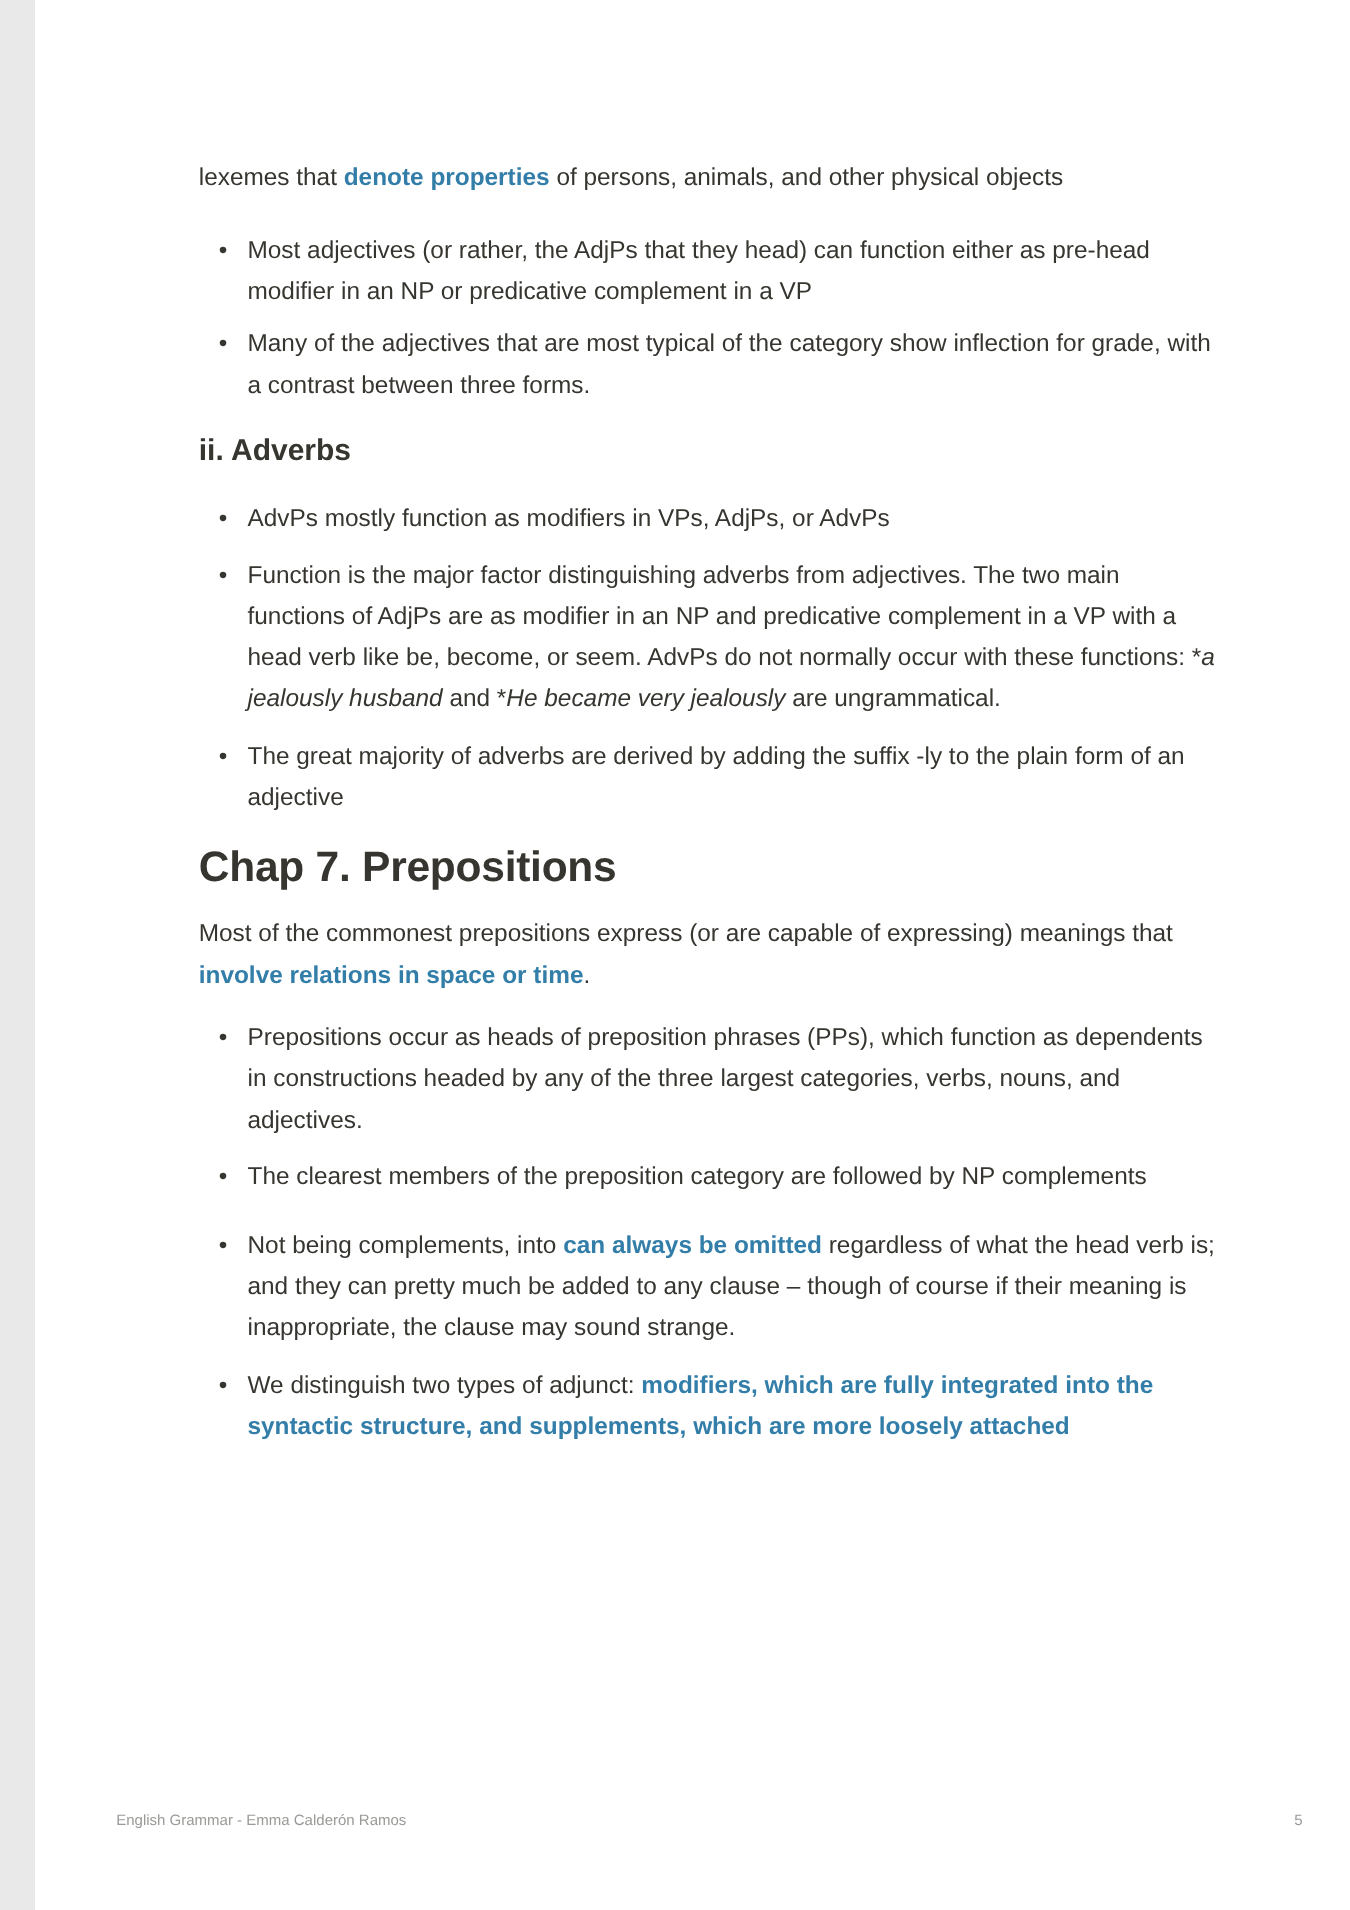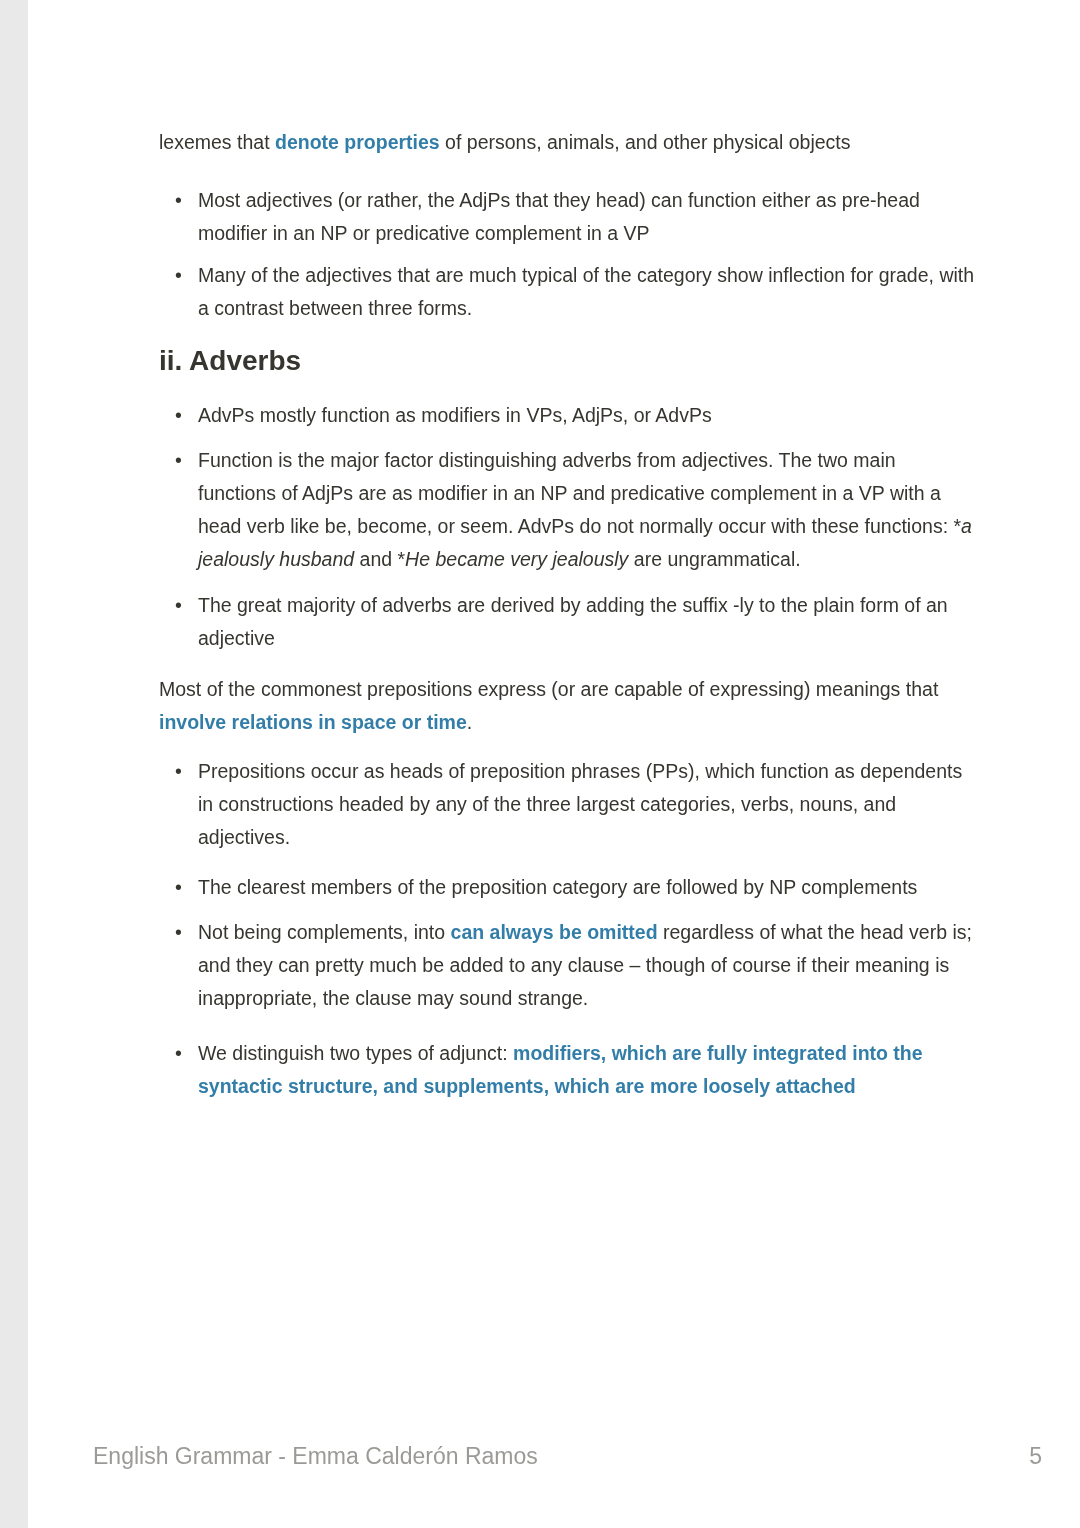--- a/index.html
+++ b/index.html
@@ -37,21 +37,21 @@
   .page-content > :nth-child(15) { margin-top: 12px; }
 
   .paragraph, .bullet {
     font-size: 19.5px;
     line-height: 33px;
     font-weight: 400;
   }
   .paragraph { width: 800px; }
 
   .heading3 {
-    font-size: 28px;
+    font-size: 24px;
     line-height: 31px;
     font-weight: 700;
   }
   .heading1 {
     font-size: 34px;
     line-height: 42px;
     font-weight: 700;
     letter-spacing: -0.2px;
   }
 
@@ -69,52 +69,53 @@
   .run-italic { font-style: italic; }
 
   .page-footer {
     position: absolute;
     left: 65px;
     right: 66px;
     top: 1445px;
     display: flex;
     justify-content: space-between;
     align-items: center;
-    font-size: 23px;
+    font-size: 12px;
     line-height: 22px;
     color: #9b9a97;
   }
 </style>
 </head>
 <body>
 
 <div class="page">
   <main class="page-content">
       <p class="paragraph"><span class="run">lexemes that </span><span class="run-accent">denote properties</span><span class="run"> of persons, animals, and other physical objects</span></p>
       <div class="bullet">
         <span class="marker">•</span>
         <div class="bullet-text"><span class="run">Most adjectives (or rather, the AdjPs that they head) can function either as pre-head modifier in an NP or predicative complement in a VP</span></div>
       </div>
       <div class="bullet">
         <span class="marker">•</span>
-        <div class="bullet-text"><span class="run">Many of the adjectives that are much typical of the category show inflection for grade, with a contrast between three forms.</span></div>
+        <div class="bullet-text"><span class="run">Many of the adjectives that are most typical of the category show inflection for grade, with a contrast between three forms.</span></div>
       </div>
       <h3 class="heading3"><span class="run">ii. Adverbs</span></h3>
       <div class="bullet">
         <span class="marker">•</span>
         <div class="bullet-text"><span class="run">AdvPs mostly function as modifiers in VPs, AdjPs, or AdvPs</span></div>
       </div>
       <div class="bullet">
         <span class="marker">•</span>
         <div class="bullet-text"><span class="run">Function is the major factor distinguishing adverbs from adjectives. The two main functions of AdjPs are as modifier in an NP and predicative complement in a VP with a head verb like be, become, or seem. AdvPs do not normally occur with these functions: *</span><span class="run-italic">a jealously husband</span><span class="run"> and *</span><span class="run-italic">He became very jealously</span><span class="run"> are ungrammatical.</span></div>
       </div>
       <div class="bullet">
         <span class="marker">•</span>
         <div class="bullet-text"><span class="run">The great majority of adverbs are derived by adding the suffix -ly to the plain form of an adjective</span></div>
       </div>
+      <h1 class="heading1"><span class="run">Chap 7. Prepositions</span></h1>
       <p class="paragraph"><span class="run">Most of the commonest prepositions express (or are capable of expressing) meanings that </span><span class="run-accent">involve relations in space or time</span><span class="run">.</span></p>
       <div class="bullet">
         <span class="marker">•</span>
         <div class="bullet-text"><span class="run">Prepositions occur as heads of preposition phrases (PPs), which function as dependents in constructions headed by any of the three largest categories, verbs, nouns, and adjectives.</span></div>
       </div>
       <div class="bullet">
         <span class="marker">•</span>
         <div class="bullet-text"><span class="run">The clearest members of the preposition category are followed by NP complements</span></div>
       </div>
       <div class="bullet">

